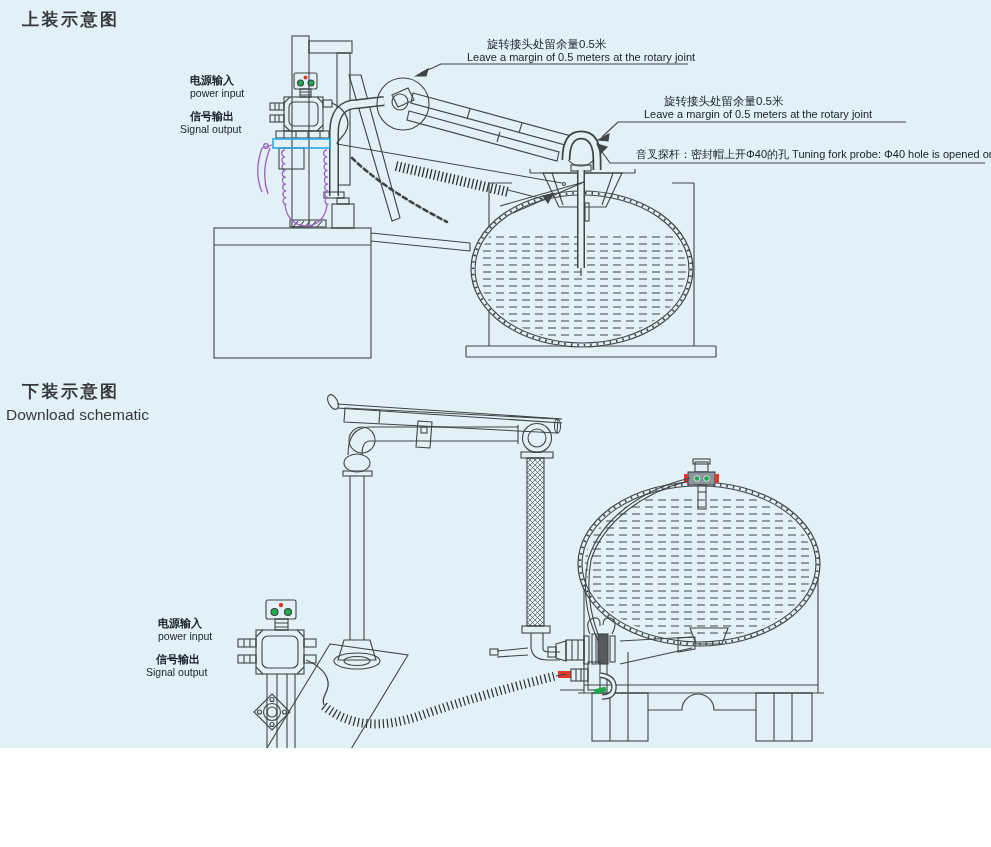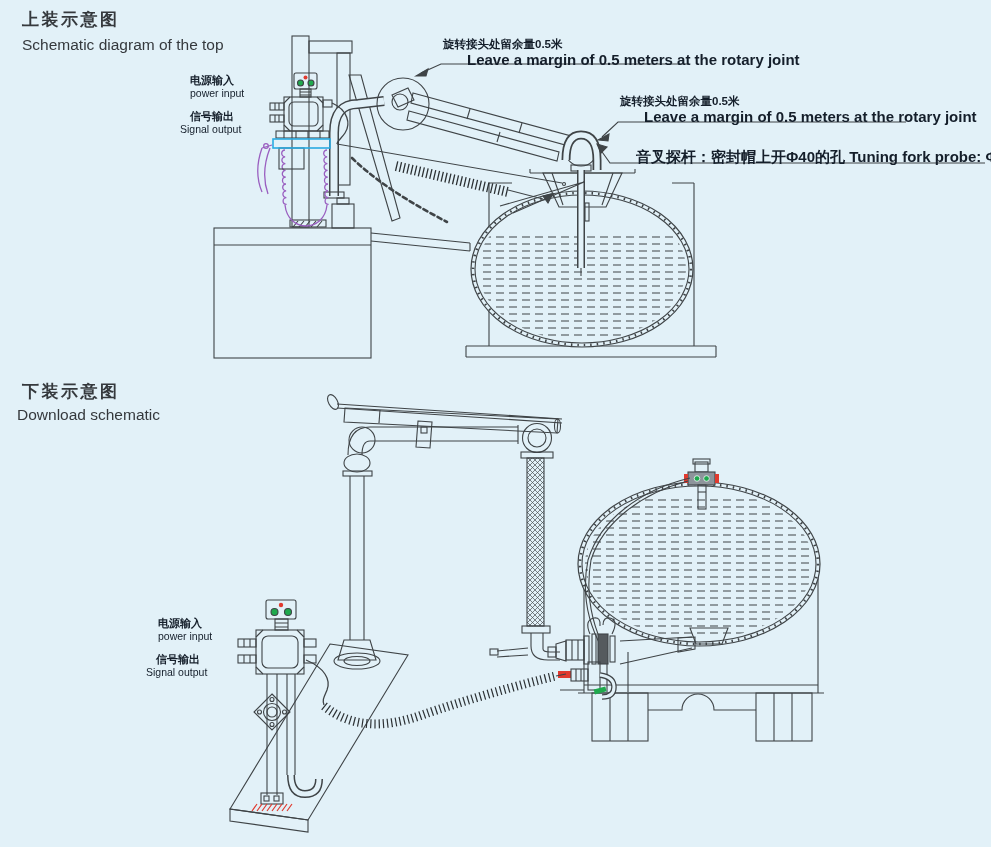--- a/index.html
+++ b/index.html
@@ -1,27 +1,27 @@
 <!DOCTYPE html>
 <html><head>
 <meta charset="utf-8">
 <style>
   html,body{margin:0;padding:0;}
   .canvas{
-    position:relative;width:991px;height:847px;overflow:hidden;
+    position:relative;width:991px;height:748px;overflow:hidden;
     background:#e2f1f8;
     font-family:"Liberation Sans", sans-serif;
     color:#2d3338;
   }
   .canvas svg{position:absolute;left:0;top:0;}
   .txt{position:absolute;white-space:nowrap;line-height:1.15;}
   .t-zh{font-size:17px;font-weight:700;letter-spacing:2.5px;color:#35393d;}
   .t-en{font-size:15.5px;font-weight:400;color:#35393d;}
-  .ann-zh{font-size:11.5px;font-weight:700;color:#141e2a;}
-  .ann-en{font-size:15px;font-weight:700;color:#141e2a;padding-left:24px;}
+  .ann-zh{font-size:11.5px;font-weight:400;color:#141e2a;margin-left:44px;}
+  .ann-en{font-size:11px;font-weight:400;color:#141e2a;padding-left:24px;}
   .lbl{text-align:left;}
   .lbl-zh{font-size:11px;font-weight:700;color:#151f2b;}
   .lbl-en{font-size:10.5px;font-weight:400;color:#151f2b;}
 </style>
 </head>
 <body>
 
 <div class="canvas">
 
 <svg width="991" height="847" viewBox="0 0 991 847">
@@ -276,36 +276,35 @@
       </g>
       <path d="M306,660 C325,668 331,680 327,690 C324,697 322,700 324,705" stroke-width="1.3"></path>
     </g>
 
     <path d="M324,706 C350,727 382,729 422,715 C462,701 522,684 556,676" stroke="#2c3134" stroke-width="9" stroke-dasharray="1.2 3"></path>
     <path d="M556,676 L566,674"></path>
   </g>
 </svg>
 
   <div class="txt t-zh" style="left:22px;top:10px;">上装示意图</div>
-  <div class="txt t-en" style="left:22px;top:36px;">Schematic diagram of the top</div>
 
   <div class="txt ann-zh" style="left:443px;top:38px;">旋转接头处留余量0.5米</div>
   <div class="txt ann-en" style="left:443px;top:51px;">Leave a margin of 0.5 meters at the rotary joint</div>
 
   <div class="txt ann-zh" style="left:620px;top:95px;">旋转接头处留余量0.5米</div>
   <div class="txt ann-en" style="left:620px;top:108px;">Leave a margin of 0.5 meters at the rotary joint</div>
 
   <div class="txt ann-en" style="left:612px;top:148px;">音叉探杆：密封帽上开Φ40的孔 Tuning fork probe: Φ40 hole is opened on the sealing cap</div>
 
   <div class="txt lbl lbl-zh" style="left:190px;top:74px;width:80px;">电源输入</div>
   <div class="txt lbl lbl-en" style="left:190px;top:87px;width:80px;">power input</div>
   <div class="txt lbl lbl-zh" style="left:190px;top:110px;width:80px;">信号输出</div>
   <div class="txt lbl lbl-en" style="left:180px;top:123px;width:90px;">Signal output</div>
 
   <div class="txt t-zh" style="left:22px;top:382px;text-align:center;">下装示意图</div>
-  <div class="txt t-en" style="left:17px;top:406px;">Download schematic</div>
+  <div class="txt t-en" style="left:6px;top:406px;">Download schematic</div>
 
   <div class="txt lbl lbl-zh" style="left:158px;top:617px;width:80px;">电源输入</div>
   <div class="txt lbl lbl-en" style="left:158px;top:630px;width:80px;">power input</div>
   <div class="txt lbl lbl-zh" style="left:156px;top:653px;width:80px;">信号输出</div>
   <div class="txt lbl lbl-en" style="left:146px;top:666px;width:90px;">Signal output</div>
 
 </div>
 
 </body></html>

